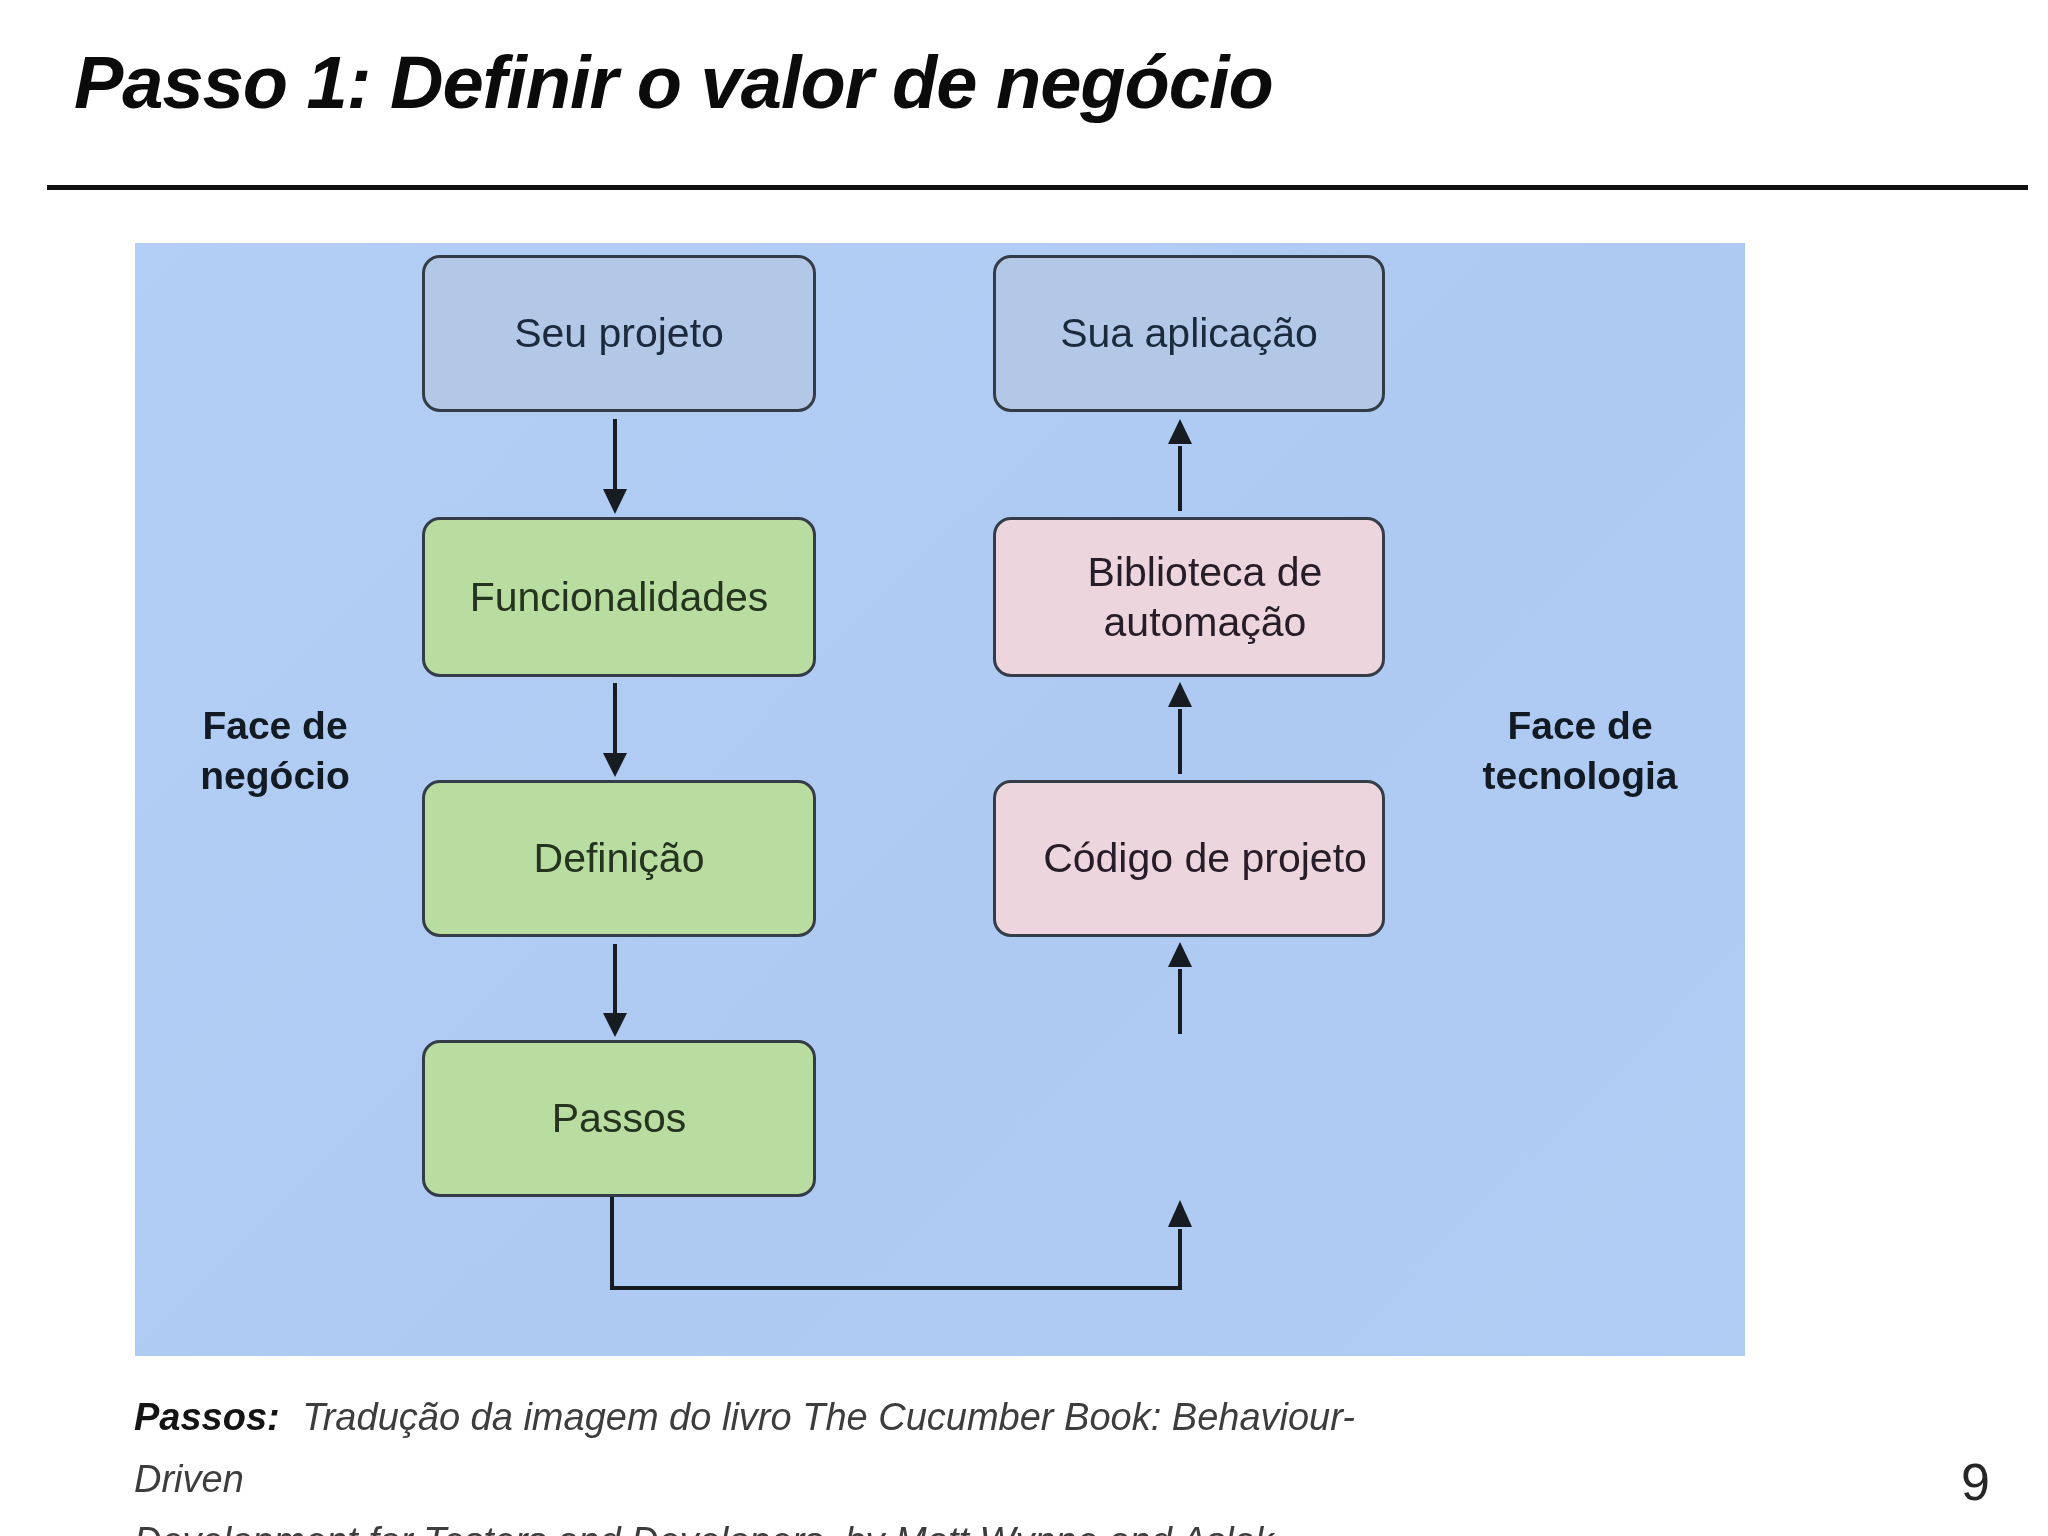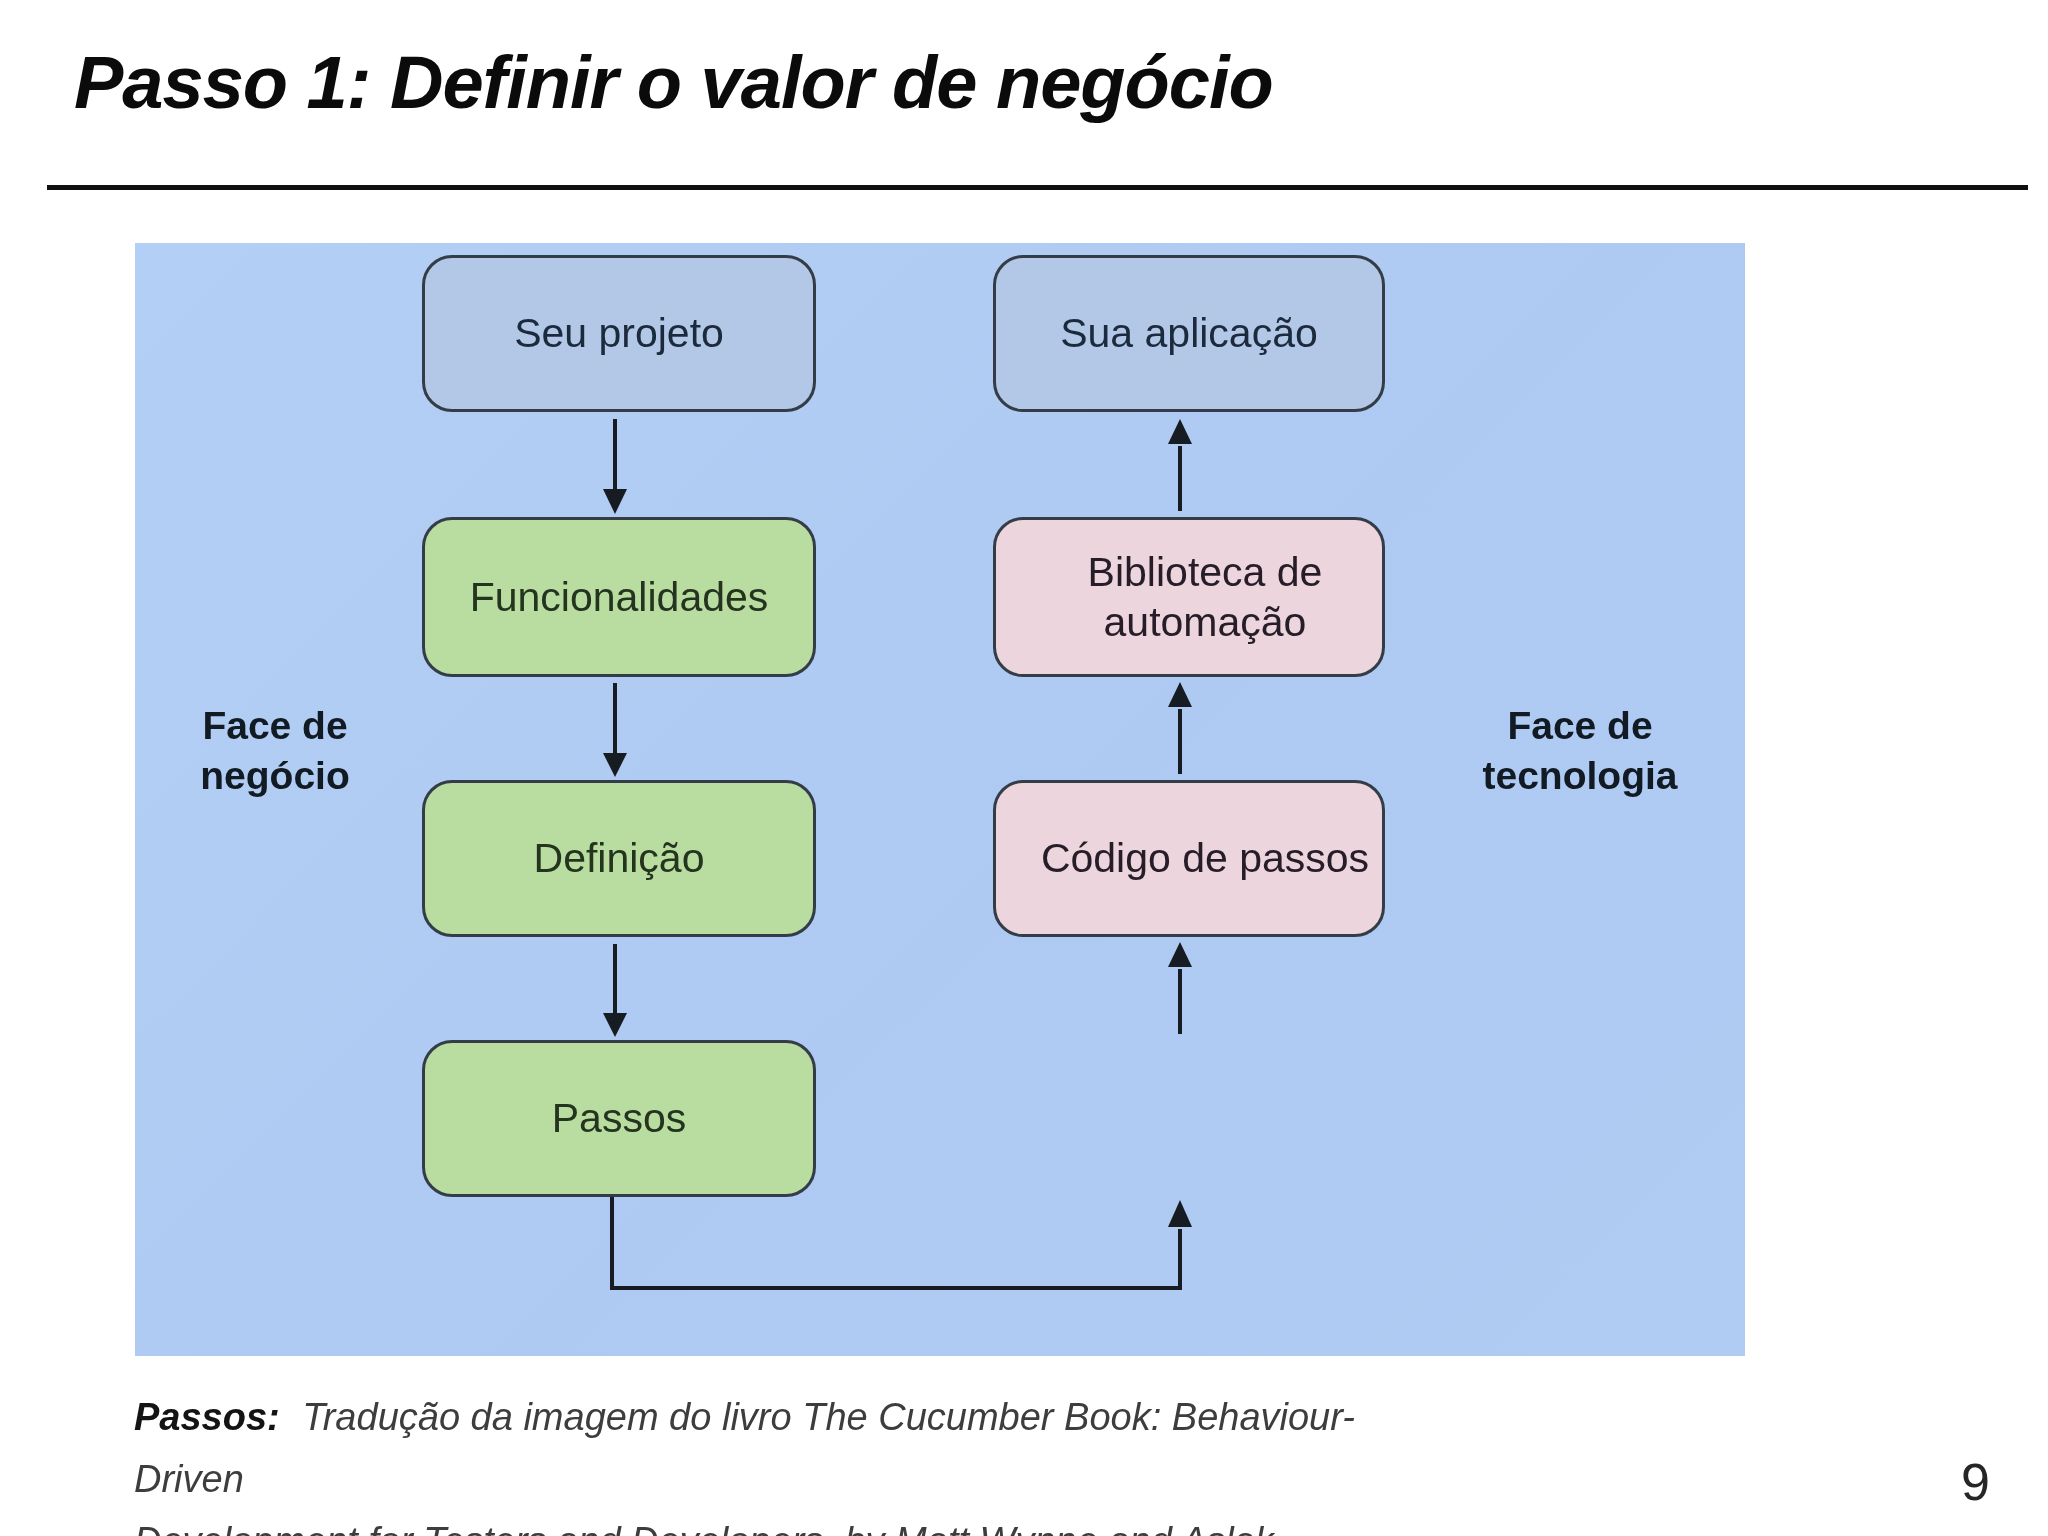--- a/index.html
+++ b/index.html
@@ -17,21 +17,21 @@
   }
   .diagram {
     position:absolute; left:135px; top:243px; width:1610px; height:1113px;
     background:linear-gradient(135deg,#b4cff5 0%,#aecaf2 55%,#b0ccf3 100%);
   }
   .connectors { position:absolute; left:0; top:0; width:1610px; height:1113px; }
   .connectors line, .connectors path { stroke:#171b22; stroke-width:4; fill:none; }
   .connectors polygon { fill:#171b22; stroke:none; }
   .node {
     position:absolute; display:flex; align-items:center; justify-content:center;
-    text-align:center; border:3px solid #343d47; border-radius:30px;
+    text-align:center; border:3px solid #343d47; border-radius:18px;
     font-size:41px; line-height:1.22; box-sizing:border-box;
   }
   .node span { white-space:nowrap; }
   .node.wrap span { white-space:normal; padding:0 30px; }
   .node.project    { background:#b3c8e6; color:#1c2a3e; }
   .node.feature    { background:#b9dda0; color:#24341f; }
   .node.automation { background:#ecd5dd; color:#261d28;padding-left:32px; }
   .l-col { left:287px; width:394px; }
   .r-col { left:858px; width:392px; }
   .row1 { top:12px;  height:157px; }
@@ -107,21 +107,21 @@
       <span>Passos</span>
     </div>
 
     <div class="node project r-col row1">
       <span>Sua aplicação</span>
     </div>
     <div class="node automation wrap r-col row2">
       <span>Biblioteca de automação</span>
     </div>
     <div class="node automation r-col row3">
-      <span>Código de passos</span>
+      <span>Código de projeto</span>
     </div>
 
     <div class="side-label left">
       <span>Face de</span><br>
       <span>negócio</span>
     </div>
     <div class="side-label right">
       <span>Face de</span><br>
       <span>tecnologia</span>
     </div>

